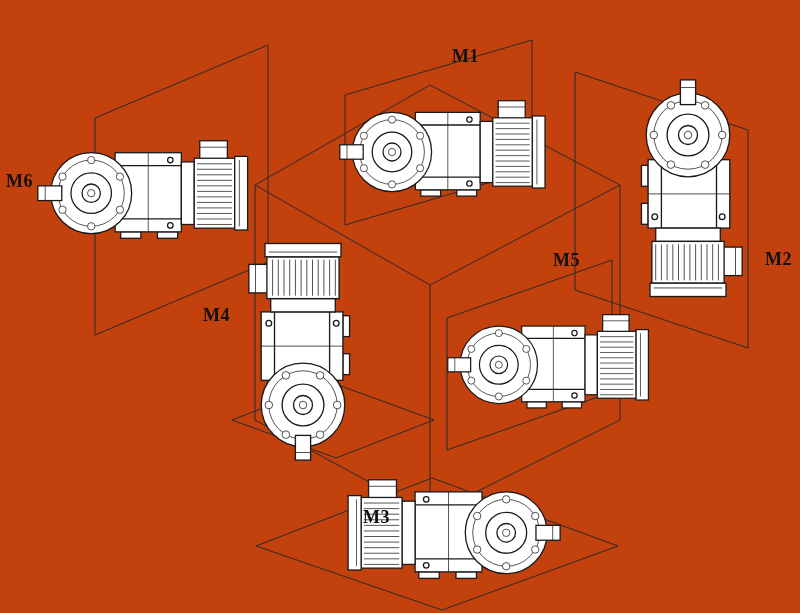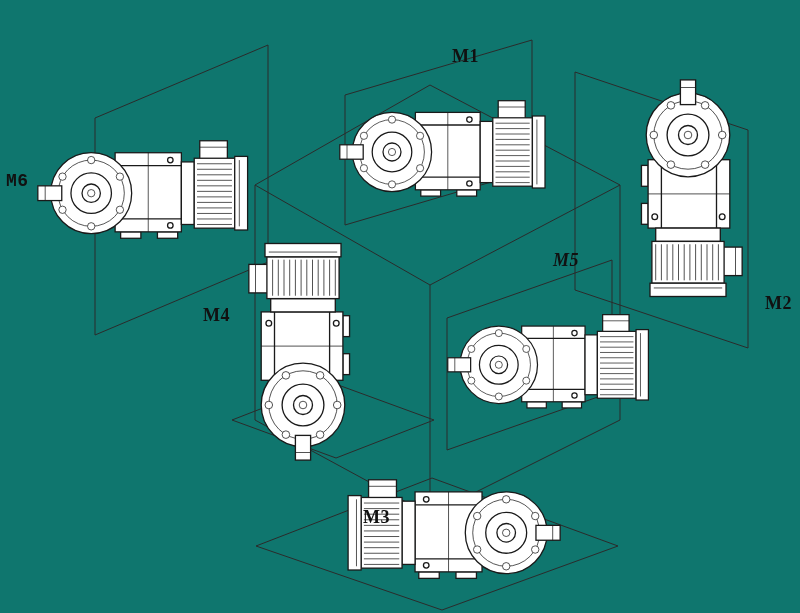--- a/index.html
+++ b/index.html
@@ -5,42 +5,42 @@
   html, body {
     margin: 0;
     padding: 0;
     background: #ffffff;
     font-family: "Liberation Serif", serif;
   }
   .canvas {
     position: relative;
     width: 800px;
     height: 613px;
-    background: #0f766e;
+    background: #c2410c;
     overflow: hidden;
   }
   .diagram-svg {
     position: absolute;
     left: 0;
     top: 0;
   }
   .pos-label {
     position: absolute;
     font-weight: bold;
     font-size: 18px;
     color: #111111;
     letter-spacing: 0.5px;
     user-select: none;
   }
   .lbl-m1 { left: 452px; top: 46px; }
-  .lbl-m2 { left: 765px; top: 249px; margin-top: 44px; }
+  .lbl-m2 { left: 765px; top: 249px; }
   .lbl-m3 { left: 363px; top: 507px; }
   .lbl-m4 { left: 203px; top: 305px; }
-  .lbl-m5 { left: 553px; top: 250px; font-style: italic; }
-  .lbl-m6 { left: 6px;   top: 171px; font-family: Liberation Mono, monospace; }
+  .lbl-m5 { left: 553px; top: 250px; }
+  .lbl-m6 { left: 6px;   top: 171px; }
 
   .cube-lines { fill: none; stroke: #2b2b2b; stroke-width: 1; }
   .plane      { fill: none; stroke: #2b2b2b; stroke-width: 1; }
   .fin        { stroke-width: 0.8; }
   .thin       { stroke-width: 0.8; }
 </style>
 </head>
 <body>
 
 <div class="canvas">

